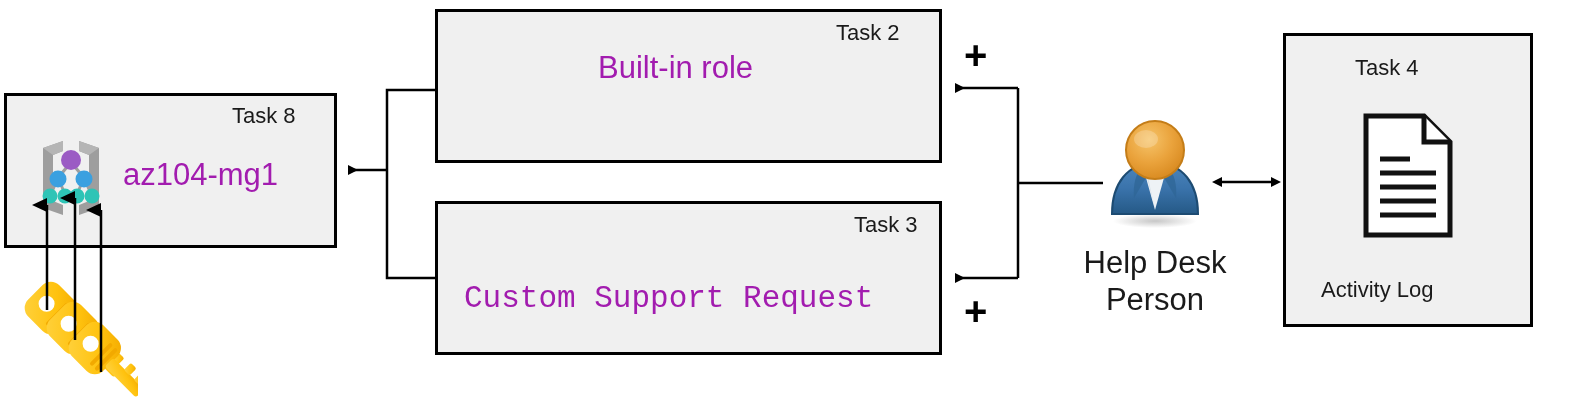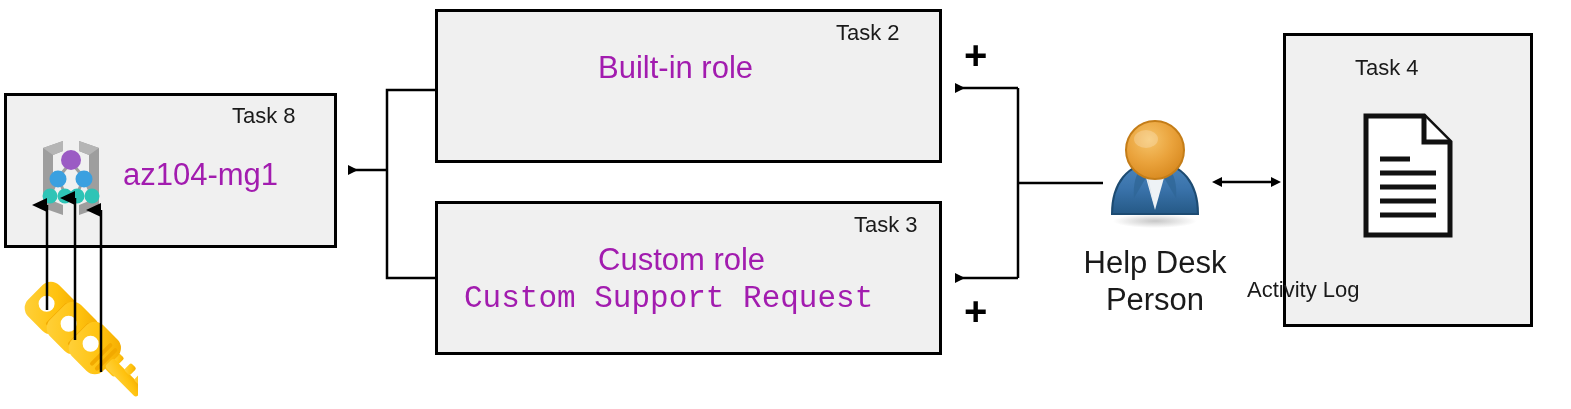--- a/index.html
+++ b/index.html
@@ -105,21 +105,20 @@
 
   <div class="box-title" style="left:836px; top:22px;">Task 2</div>
 
   <div class="box-text" style="left:598px; top:49px;">Built-in role</div>
 
 
   <div class="box" style="left:435px; top:201px; width:507px; height:154px;"></div>
 
   <div class="box-title" style="left:836px; top:214px;margin-left:18px;">Task 3</div>
 
-  <div class="box-text" style="left:598px; top:241px;">Custom role</div>
 
   <div class="box-text" style="left:464px; top:280px;font-family:Liberation Mono, monospace;">Custom Support Request</div>
 
   <div class="plus" style="left:964px; top:35px;">+</div>
 
   <div class="plus" style="left:964px; top:291px;">+</div>
 
   <div class="icon-abs" style="left:1103px; top:118px; width:104px; height:110px;">
     <svg width="104" height="110" viewBox="0 0 104 110">
       <defs>
@@ -169,21 +168,21 @@
       <g stroke="#111111" stroke-width="5" stroke-linecap="butt">
         <line x1="18" y1="47" x2="48" y2="47"></line>
         <line x1="18" y1="61" x2="74" y2="61"></line>
         <line x1="18" y1="75" x2="74" y2="75"></line>
         <line x1="18" y1="89" x2="74" y2="89"></line>
         <line x1="18" y1="103" x2="74" y2="103"></line>
       </g>
     </svg>
   </div>
 
-  <div class="box-title" style="left:1247px; top:279px;text-align:center;">Activity Log</div>
+  <div class="box-title" style="left:1321px; top:279px;text-align:center;">Activity Log</div>
 
   <div class="icon-abs" style="left:18px; top:280px; width:120px; height:129px;">
     <svg width="120" height="129" viewBox="0 0 120 129">
       <defs>
         <linearGradient id="keyG1" x1="0%" y1="0%" x2="100%" y2="100%">
           <stop offset="0%" stop-color="#ffd23f"></stop>
           <stop offset="60%" stop-color="#ffc20e"></stop>
           <stop offset="100%" stop-color="#f2a900"></stop>
         </linearGradient>
       </defs>

